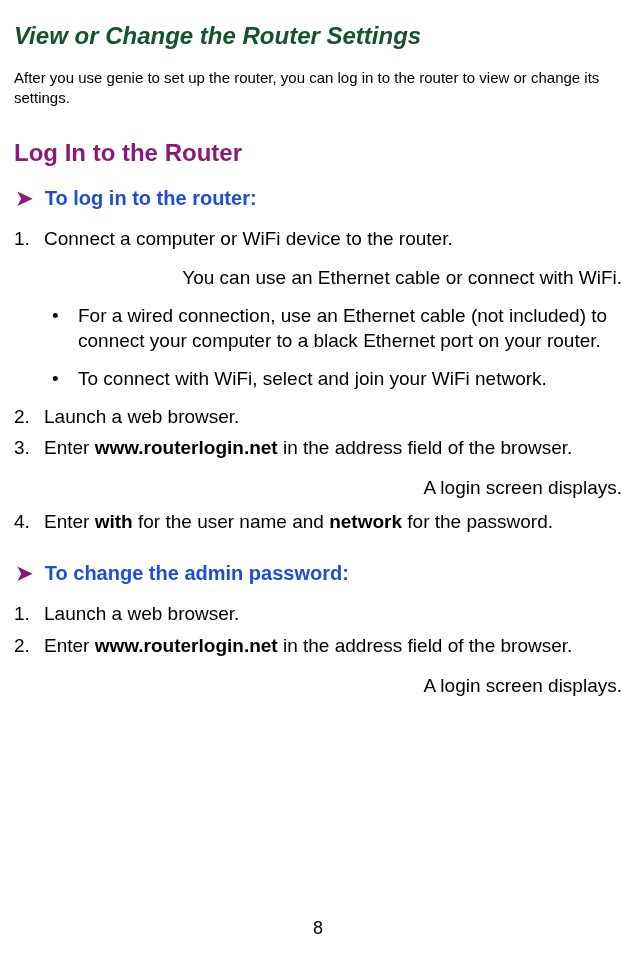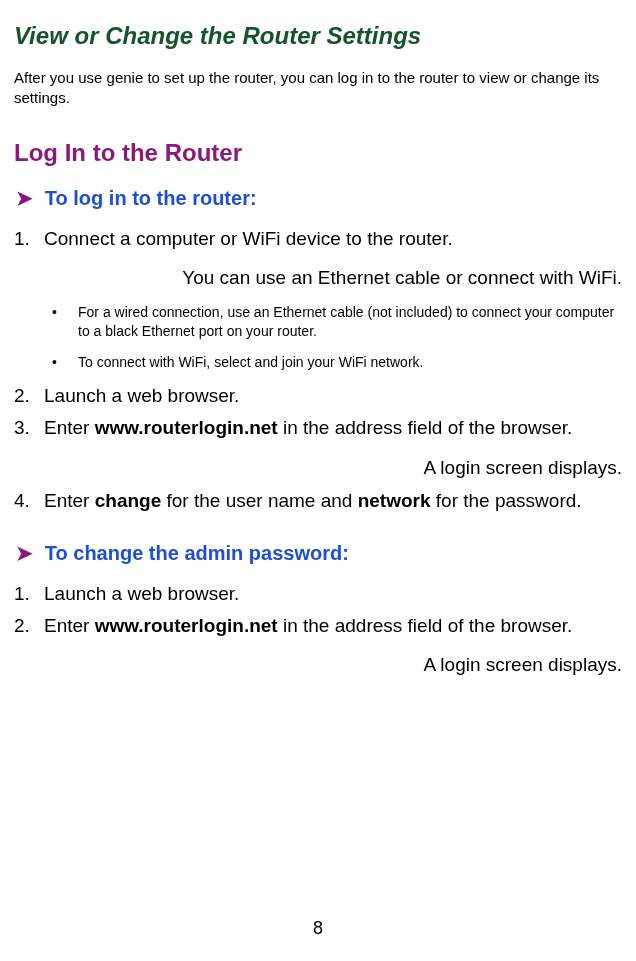--- a/index.html
+++ b/index.html
@@ -76,21 +76,21 @@
       margin-bottom: 8px;
       text-align: right;
     }
     ul.bullets {
       list-style: none;
       margin: 12px 0 10px 0;
     }
     ul.bullets > li {
       position: relative;
       padding-left: 34px;
-      font-size: 14px;
+      font-size: 19px;
       line-height: 1.35;
       margin-bottom: 12px;
     }
     ul.bullets > li::before {
       content: "•";
       position: absolute;
       left: 8px;
       top: 0;
     }
     .b { font-weight: bold; }
@@ -126,21 +126,21 @@
     </ul>
   </li>
   <li>
     <div class="step-body">Launch a web browser.</div>
   </li>
   <li>
     <div class="step-body"><span>Enter </span><span class="b">www.routerlogin.net</span><span> in the address field of the browser.</span></div>
     <div class="step-note">A login screen displays.</div>
   </li>
   <li>
-    <div class="step-body"><span>Enter </span><span class="b">change</span><span> for the user name and </span><span class="b">network</span><span> for the password.</span></div>
+    <div class="step-body"><span>Enter </span><span class="b">with</span><span> for the user name and </span><span class="b">network</span><span> for the password.</span></div>
   </li>
 </ol>
 
 <div class="section2">
 
   <div class="proc-head">
     <span class="proc-arrow">➤</span>
     <span class="proc-text">To change the admin password:</span>
   </div>
 

